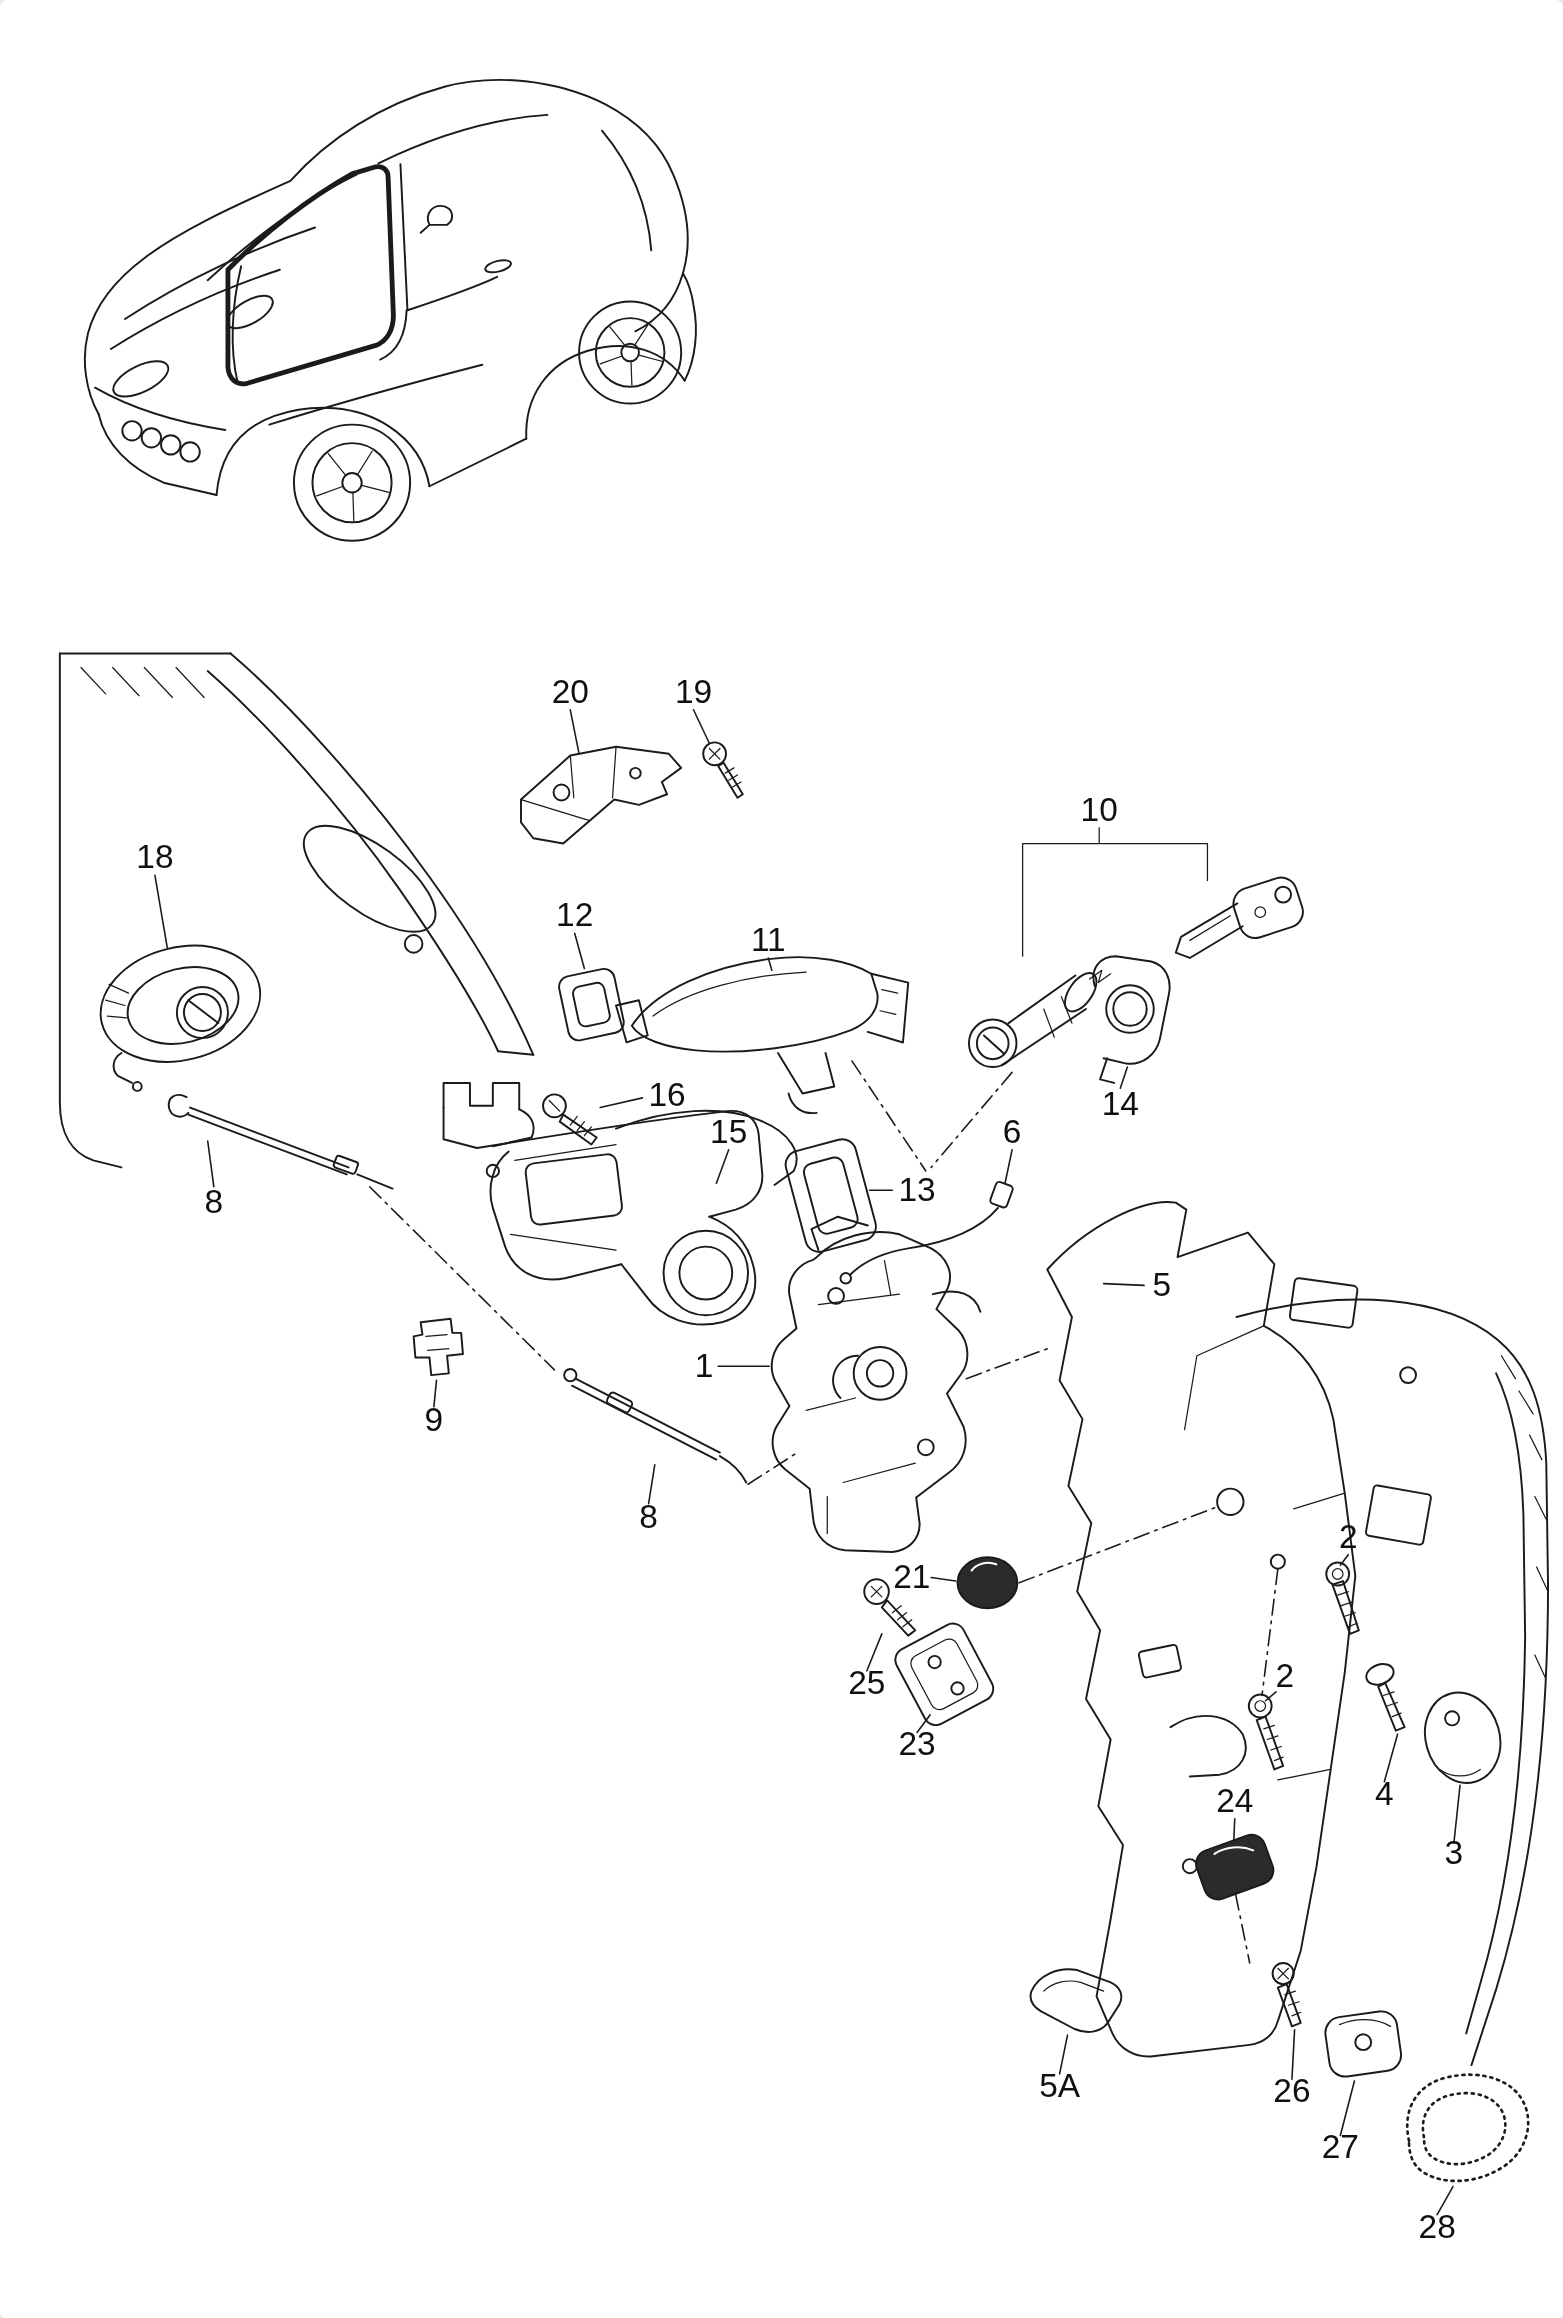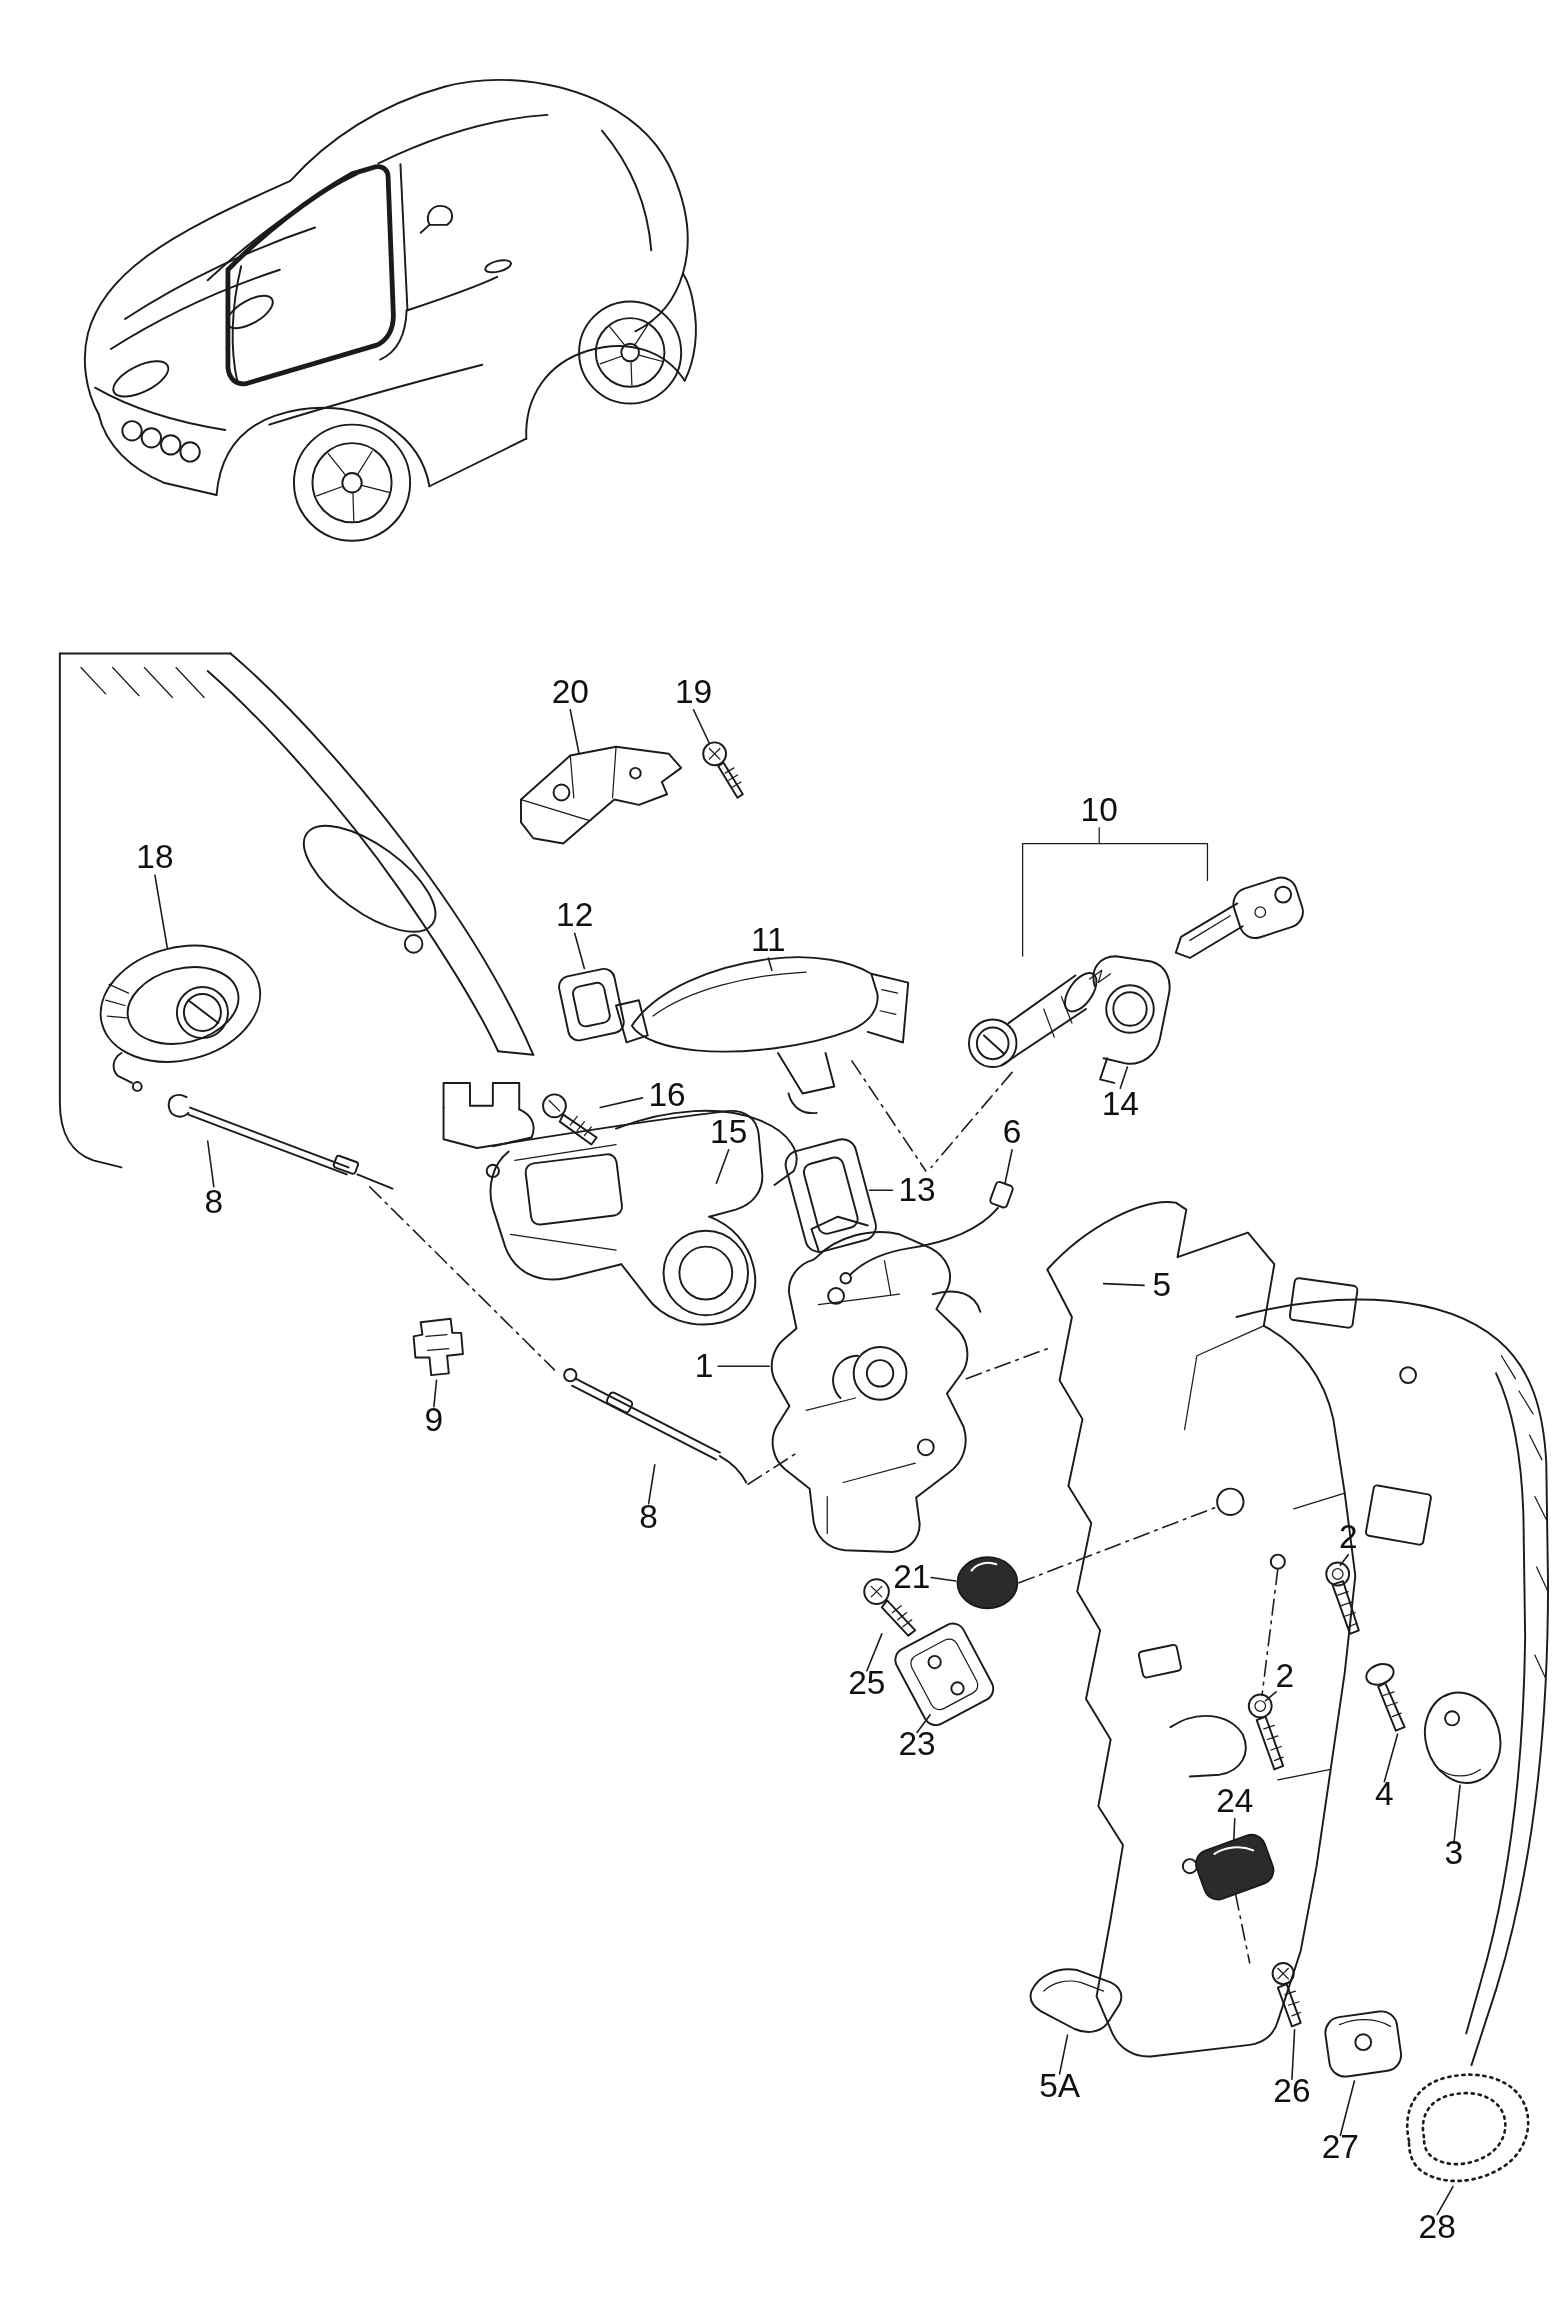--- a/index.html
+++ b/index.html
@@ -1,18 +1,18 @@
 <!DOCTYPE html>
 <html style="font-size:14px"><head>
 <meta charset="utf-8">
 <style>
   html,body{margin:0;padding:0;background:#e8e8e8;}
   .page{
     width:1563px;height:2319px;background:#ffffff;position:relative;margin:0 auto;
-    font-family:"Liberation Sans",sans-serif;overflow:hidden;
+    font-family:"Liberation Sans",sans-serif;overflow:hidden;border-radius:7px;
   }
   svg{display:block;position:absolute;inset:0;}
   .art path,.art circle,.art ellipse,.art rect,.art line,.art polyline{
     stroke:#1b1b1b;fill:none;stroke-width:2.2;stroke-linecap:round;stroke-linejoin:round;
   }
   .art .thin{stroke-width:1.4 !important;}
   .art .bold{stroke-width:5.5 !important;}
   .art .dash{stroke-dasharray:18 7 3 7 !important;stroke-width:1.8 !important;}
   .art .dot{stroke-dasharray:2.5 5.5 !important;stroke-width:3 !important;}
   .art .dark{fill:#2b2b2b !important;}

